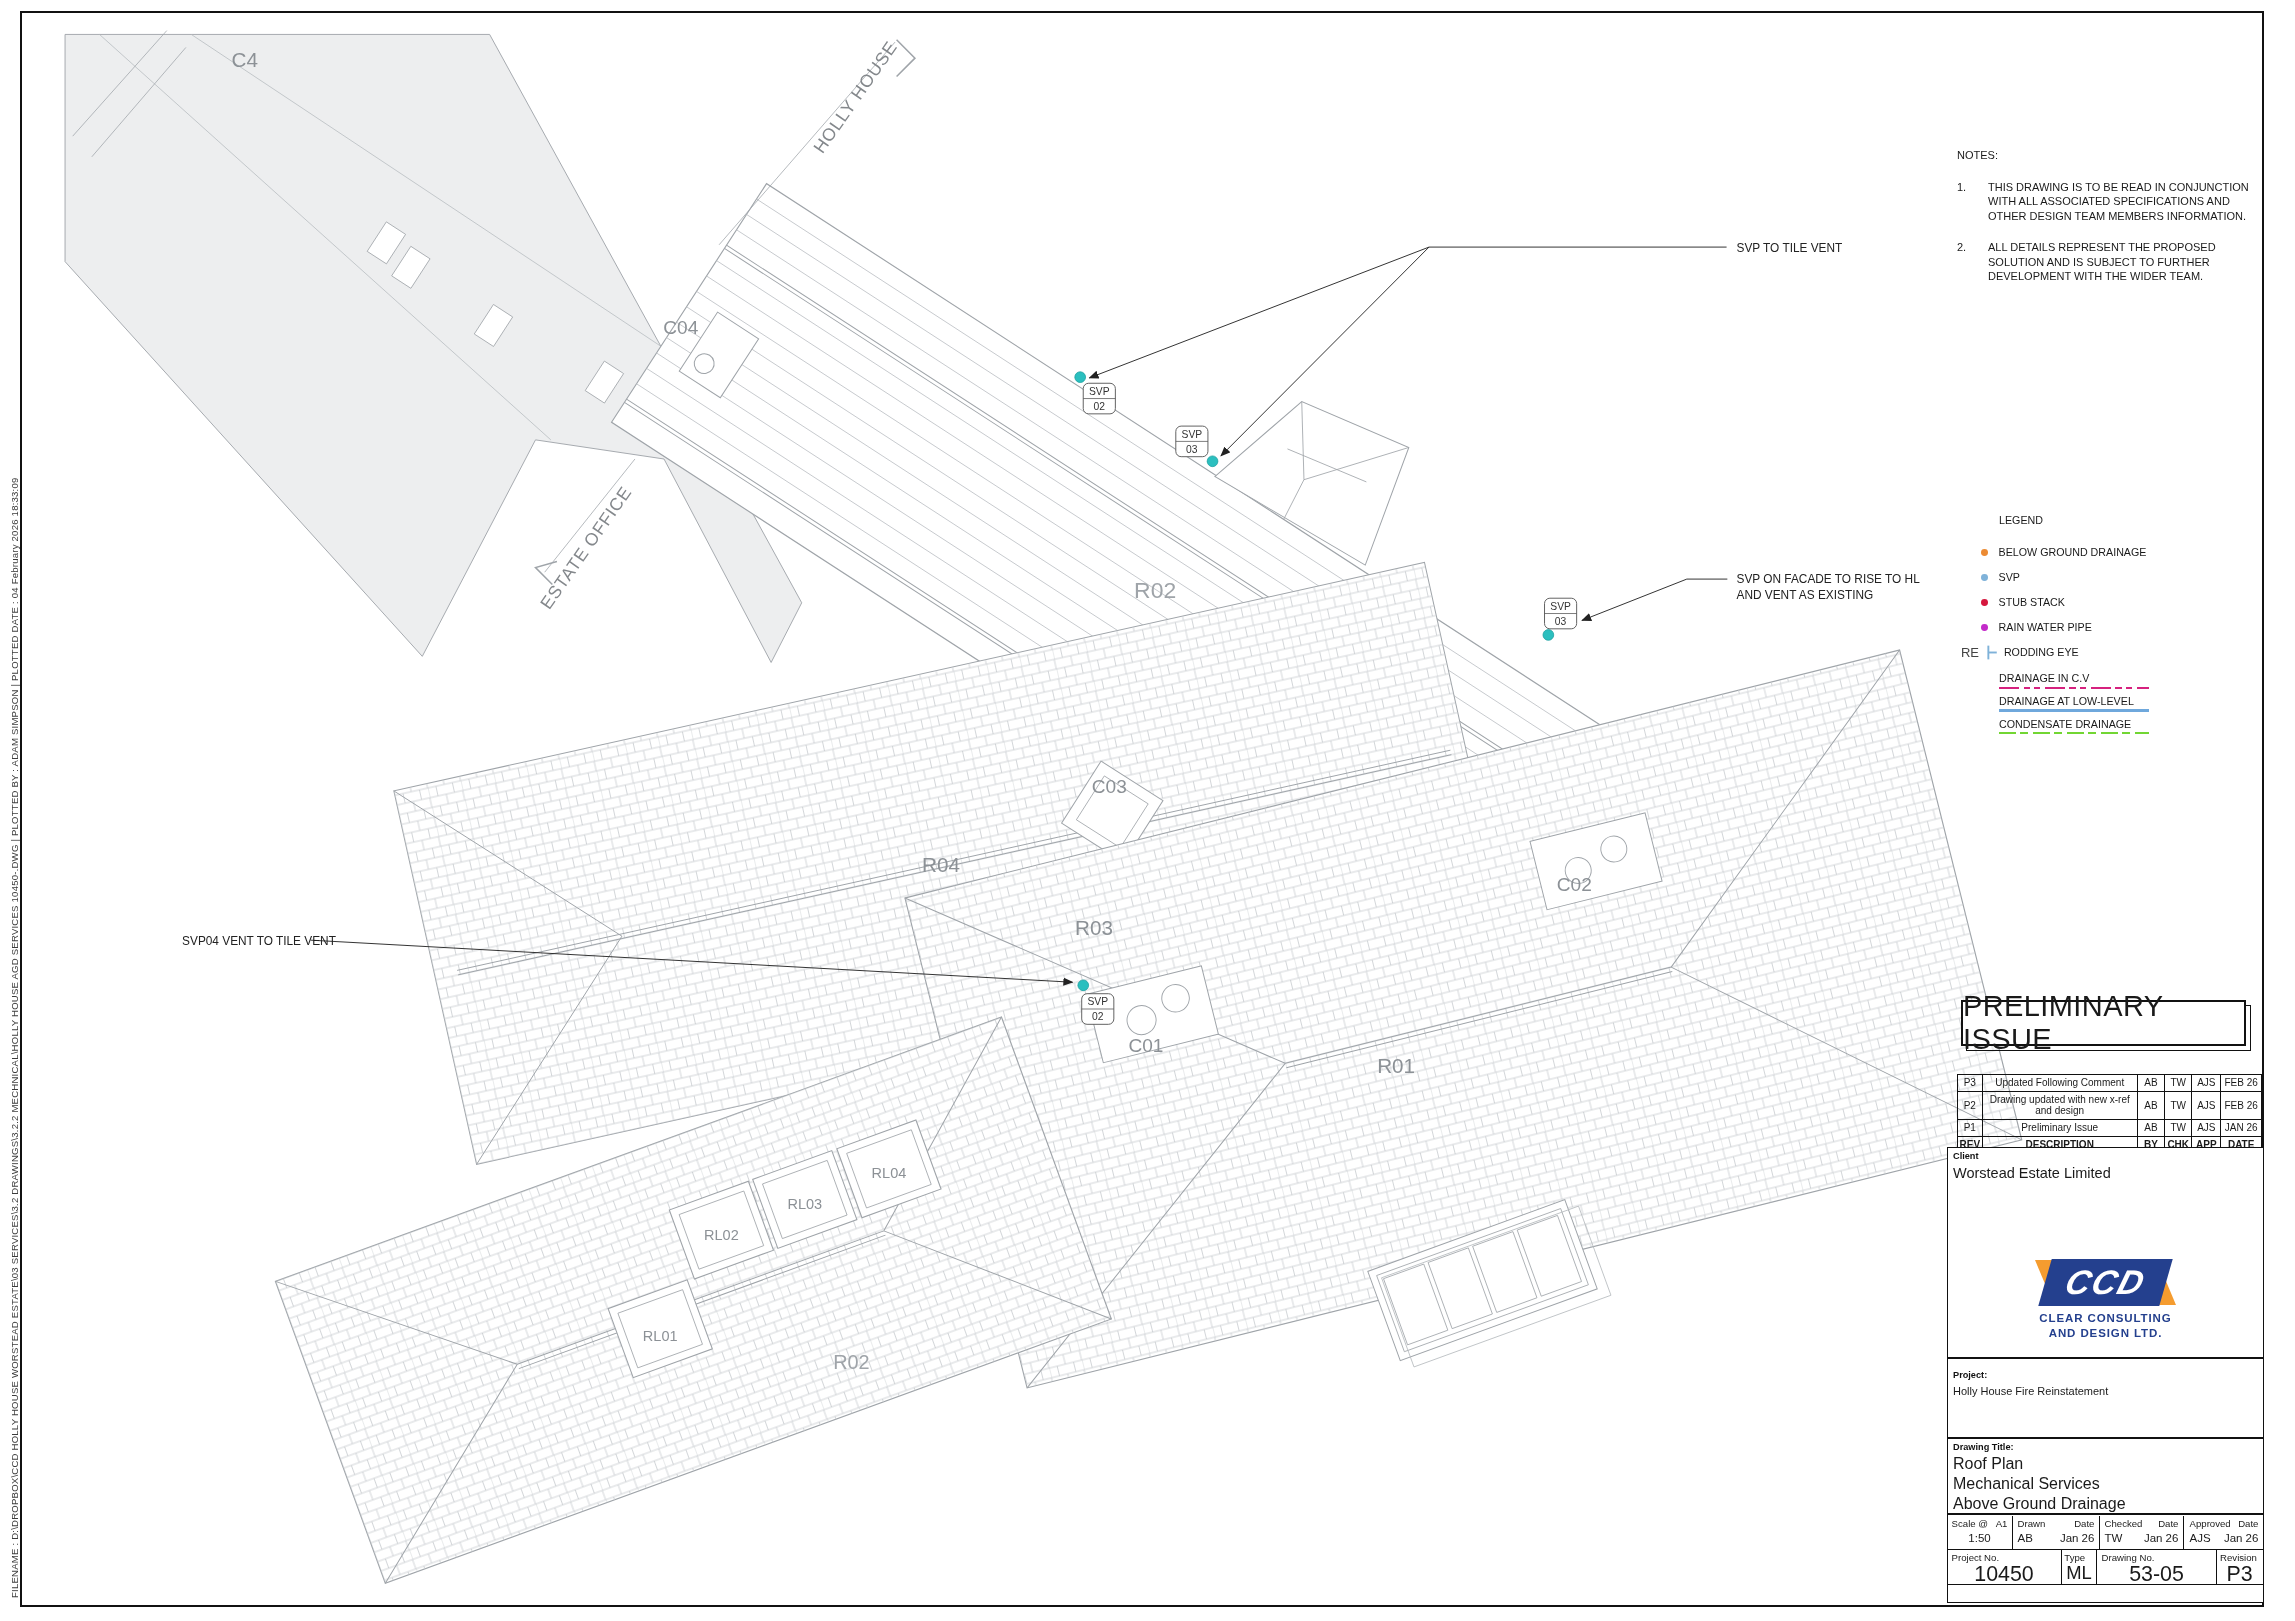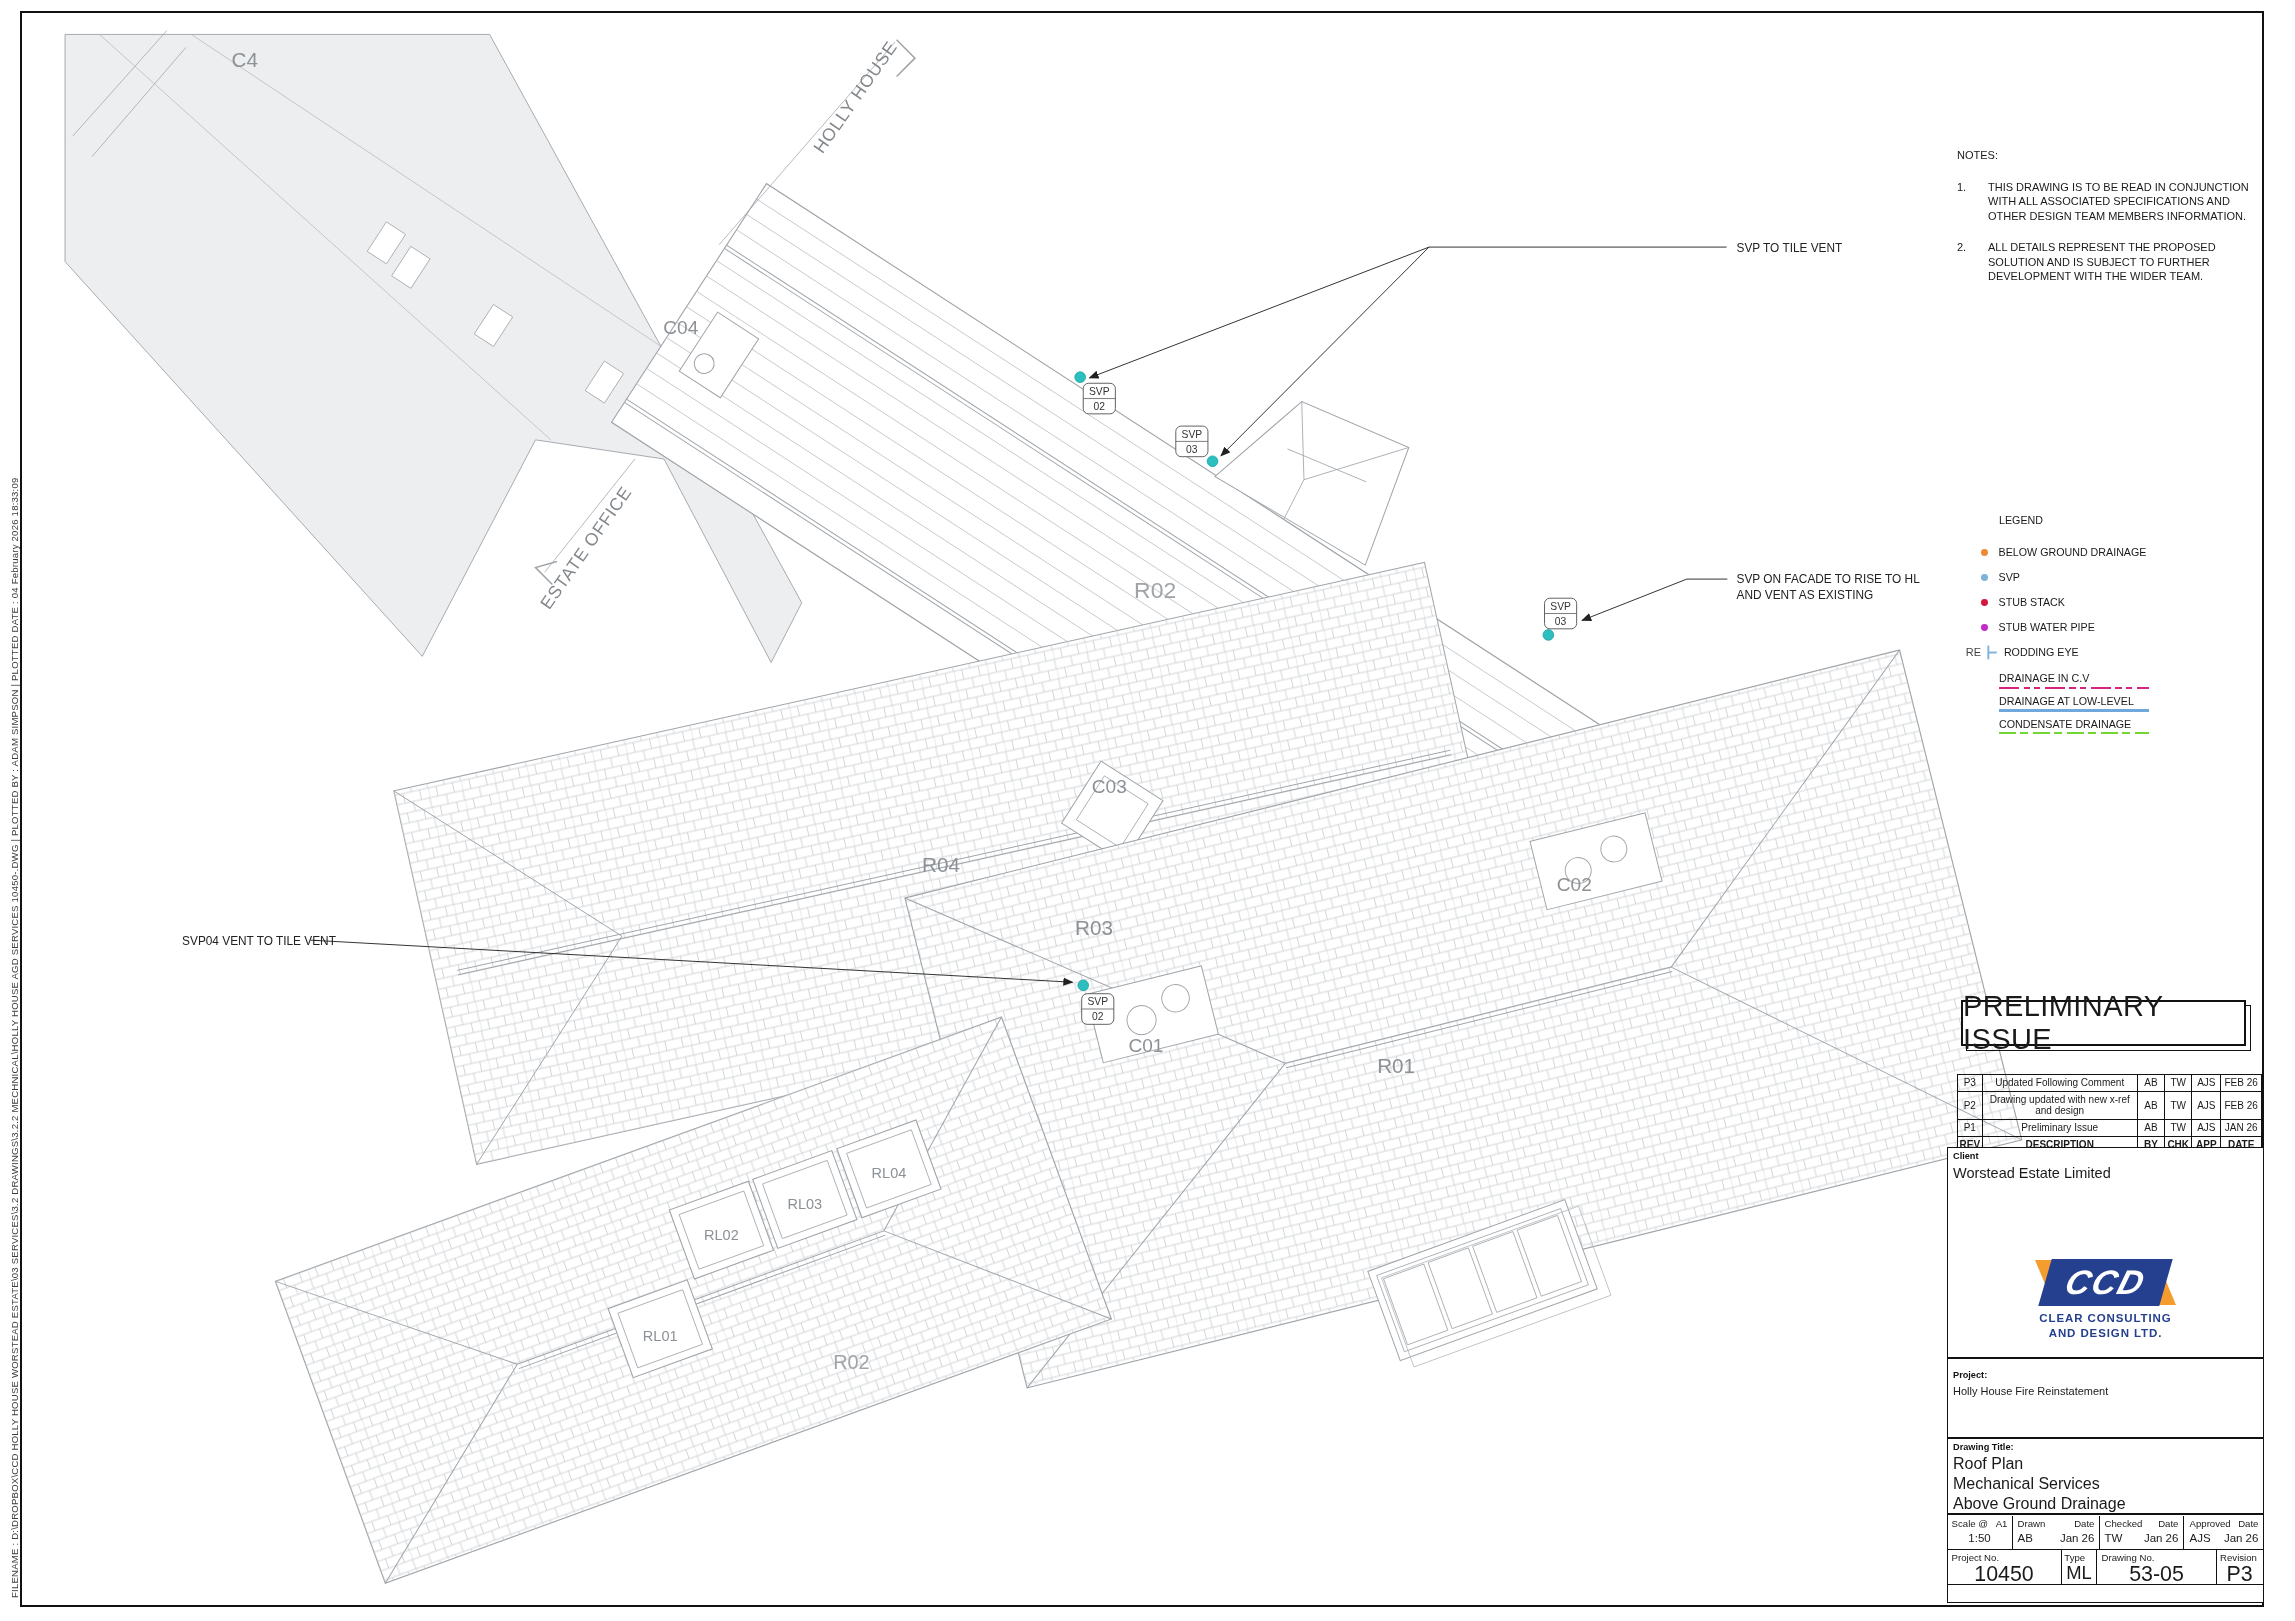--- a/index.html
+++ b/index.html
@@ -21,21 +21,21 @@
   .note-item { display:flex; margin-bottom:17px; }
   .note-item .num { width:31px; flex:0 0 31px; }
   .note-item .txt { flex:1; }
 
   
   .legend { left:1959px; top:514px; width:291px; font-size:10.7px; }
   .legend .ttl { margin-left:40px; margin-bottom:13.8px; }
   .lg-row { display:flex; align-items:center; height:25px; }
   .lg-dot { width:6.9px; height:6.9px; border-radius:50%; margin:0 10.7px 0 22px; flex:0 0 6.9px; }
   .lg-re { display:flex; align-items:center; height:25px; }
-  .lg-re .re { width:22px; text-align:right; font-size:11px; color:#444; margin-right:1.5px; }
+  .lg-re .re { width:22px; text-align:center; font-size:13px; color:#444; margin-right:1.5px; }
   .lg-line-row { margin-left:40px; margin-bottom:6.1px; }
   .lg-line-row .lbl { display:block; margin-bottom:2.3px; }
   .lg-line { display:block; width:150px; height:3.1px; }
   .l-cv   { background:repeating-linear-gradient(90deg,#D6217E 0 20px,transparent 20px 24.5px,#D6217E 24.5px 31px,transparent 31px 35px,#D6217E 35px 41px,transparent 41px 46px); height:2.3px; }
   .l-low  { background:#6FA8DC; height:2.3px; }
   .l-con  { background:repeating-linear-gradient(90deg,#72D633 0 17px,transparent 17px 21.4px,#72D633 21.4px 29px,transparent 29px 34px); height:2.3px; }
 
   
   .prelim-shadow { left:1966px; top:1005px; width:285px; height:46px; border:1.5px solid #111; }
   .prelim { left:1961px; top:1000px; width:285px; height:46px; border:2.3px solid #111; background:#fff; display:flex; align-items:center; justify-content:center; font-size:29px; letter-spacing:0.4px; }
@@ -273,21 +273,21 @@
     <div class="lg-row">
       <span class="lg-dot" style="background:#7FB2D9"></span>
       <span>SVP</span>
     </div>
     <div class="lg-row">
       <span class="lg-dot" style="background:#D5173E"></span>
       <span>STUB STACK</span>
     </div>
     <div class="lg-row">
       <span class="lg-dot" style="background:#C32BC9"></span>
-      <span>STUB WATER PIPE</span>
+      <span>RAIN WATER PIPE</span>
     </div>
     <div class="lg-re">
       <span class="re">RE</span>
       <svg width="15.3" height="17" style="margin-right:6.1px" viewBox="0 0 20 22">
         <line x1="7" y1="2" x2="7" y2="20" stroke="#7FB2D9" stroke-width="2.5"></line>
         <line x1="7" y1="11" x2="18" y2="11" stroke="#7FB2D9" stroke-width="2.5"></line>
       </svg>
       <span>RODDING EYE</span>
     </div>
     <div class="lg-line-row" style="margin-top:7.7px">

